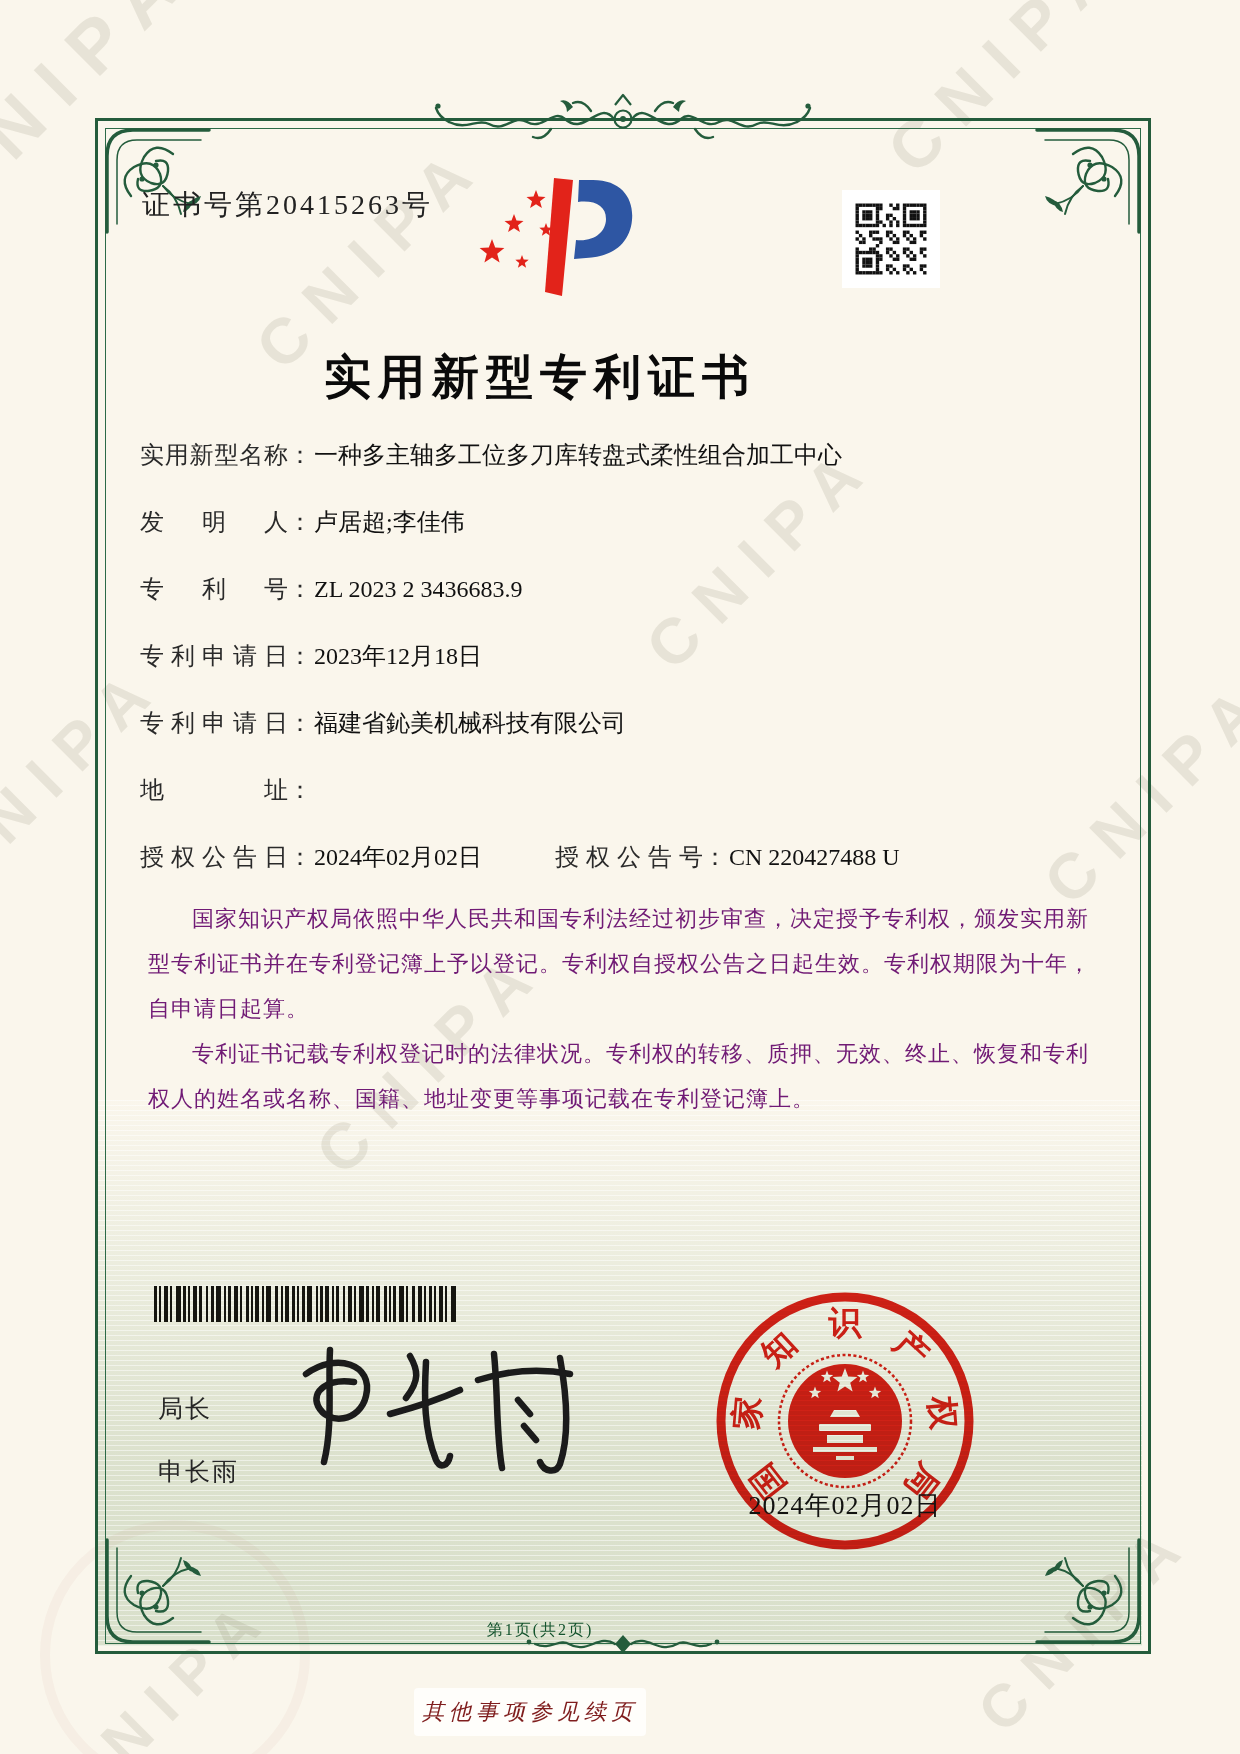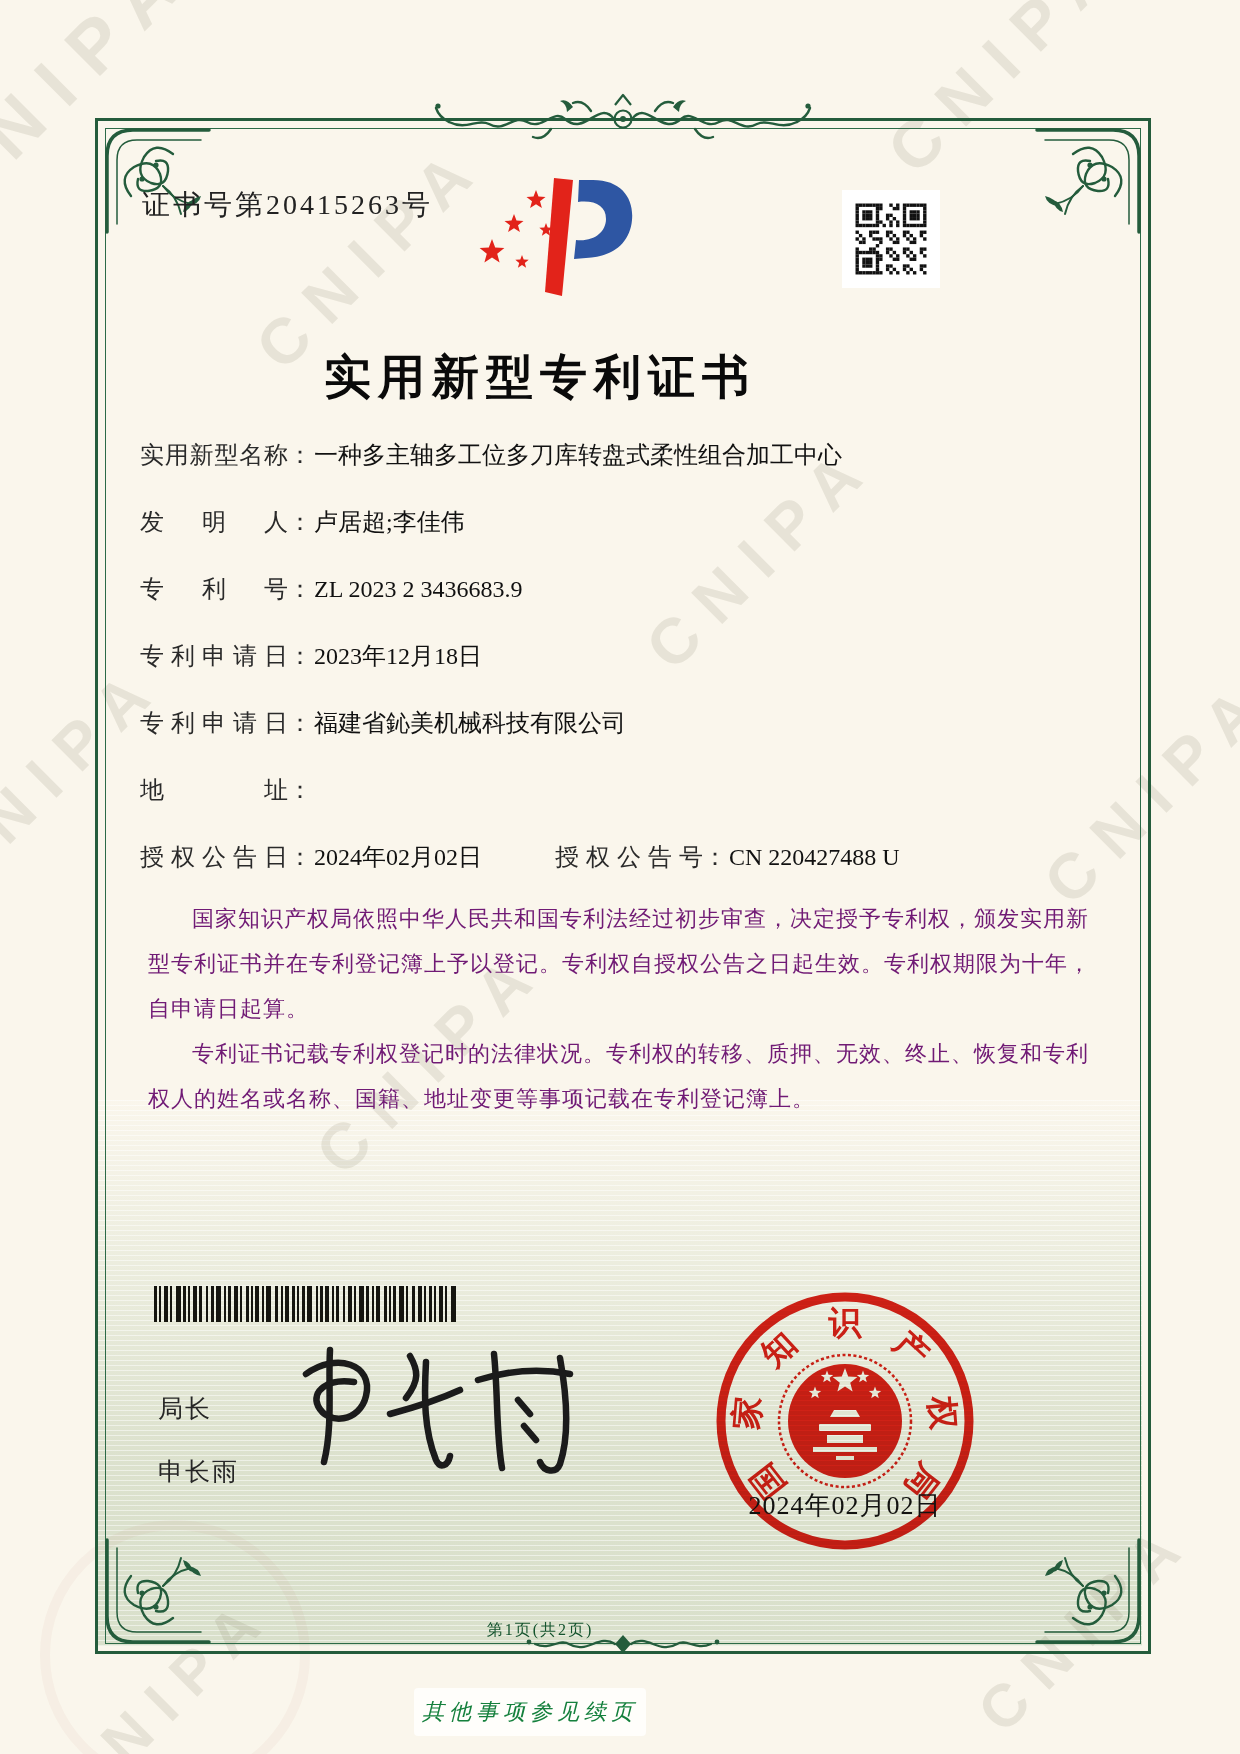--- a/index.html
+++ b/index.html
@@ -60,21 +60,21 @@
   .signer{position:absolute;left:158px;top:1455px;z-index:3;font-size:25px;letter-spacing:2px;
     font-family:"Liberation Sans","DejaVu Sans",sans-serif;color:#262626;}
   .sig{position:absolute;left:278px;top:1322px;z-index:4;}
   .seal{position:absolute;left:710px;top:1286px;width:270px;height:270px;z-index:4;mix-blend-mode:multiply;}
   .seal-date{position:absolute;left:12px;top:202px;width:246px;text-align:center;
     font-size:26px;color:#141414;letter-spacing:1px;}
   .page-num{position:absolute;left:140px;top:1620px;width:800px;z-index:3;text-align:center;
     font-size:16px;color:#14532d;letter-spacing:2px;}
   .continuation-note{position:absolute;left:530px;top:1688px;transform:translateX(-50%);z-index:3;
     background:rgba(255,255,254,.85);padding:9px 8px;border-radius:4px;
-    font-size:22px;letter-spacing:5px;color:#15803d;font-style:italic;white-space:nowrap;}
+    font-size:22px;letter-spacing:5px;color:#7f1d1d;font-style:italic;white-space:nowrap;}
 </style>
 </head>
 <body>
 
 <div class="page">
 
   <div class="tint"></div>
   <div class="ghost-seal"></div>
   <div id="wm-layer">
       <span class="wm" style="left: 60px; top: 80px; font-size: 74px;">CNIPA</span>

